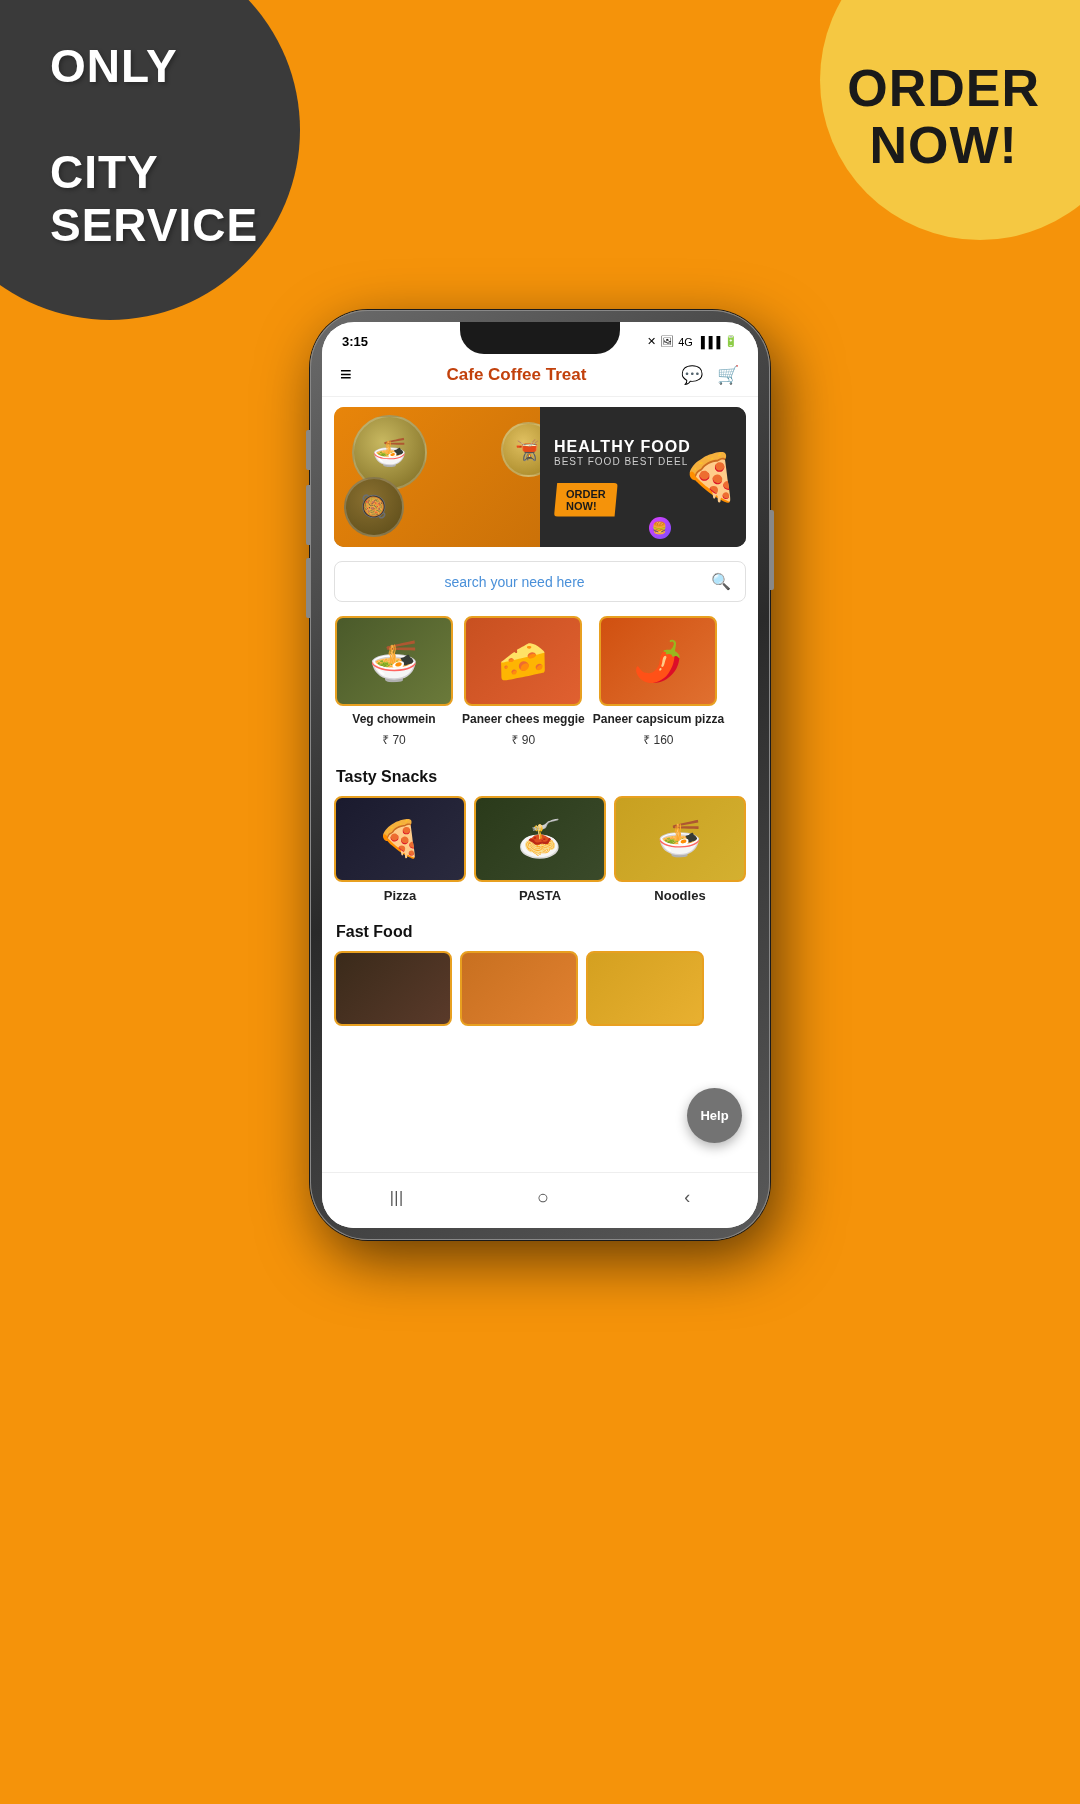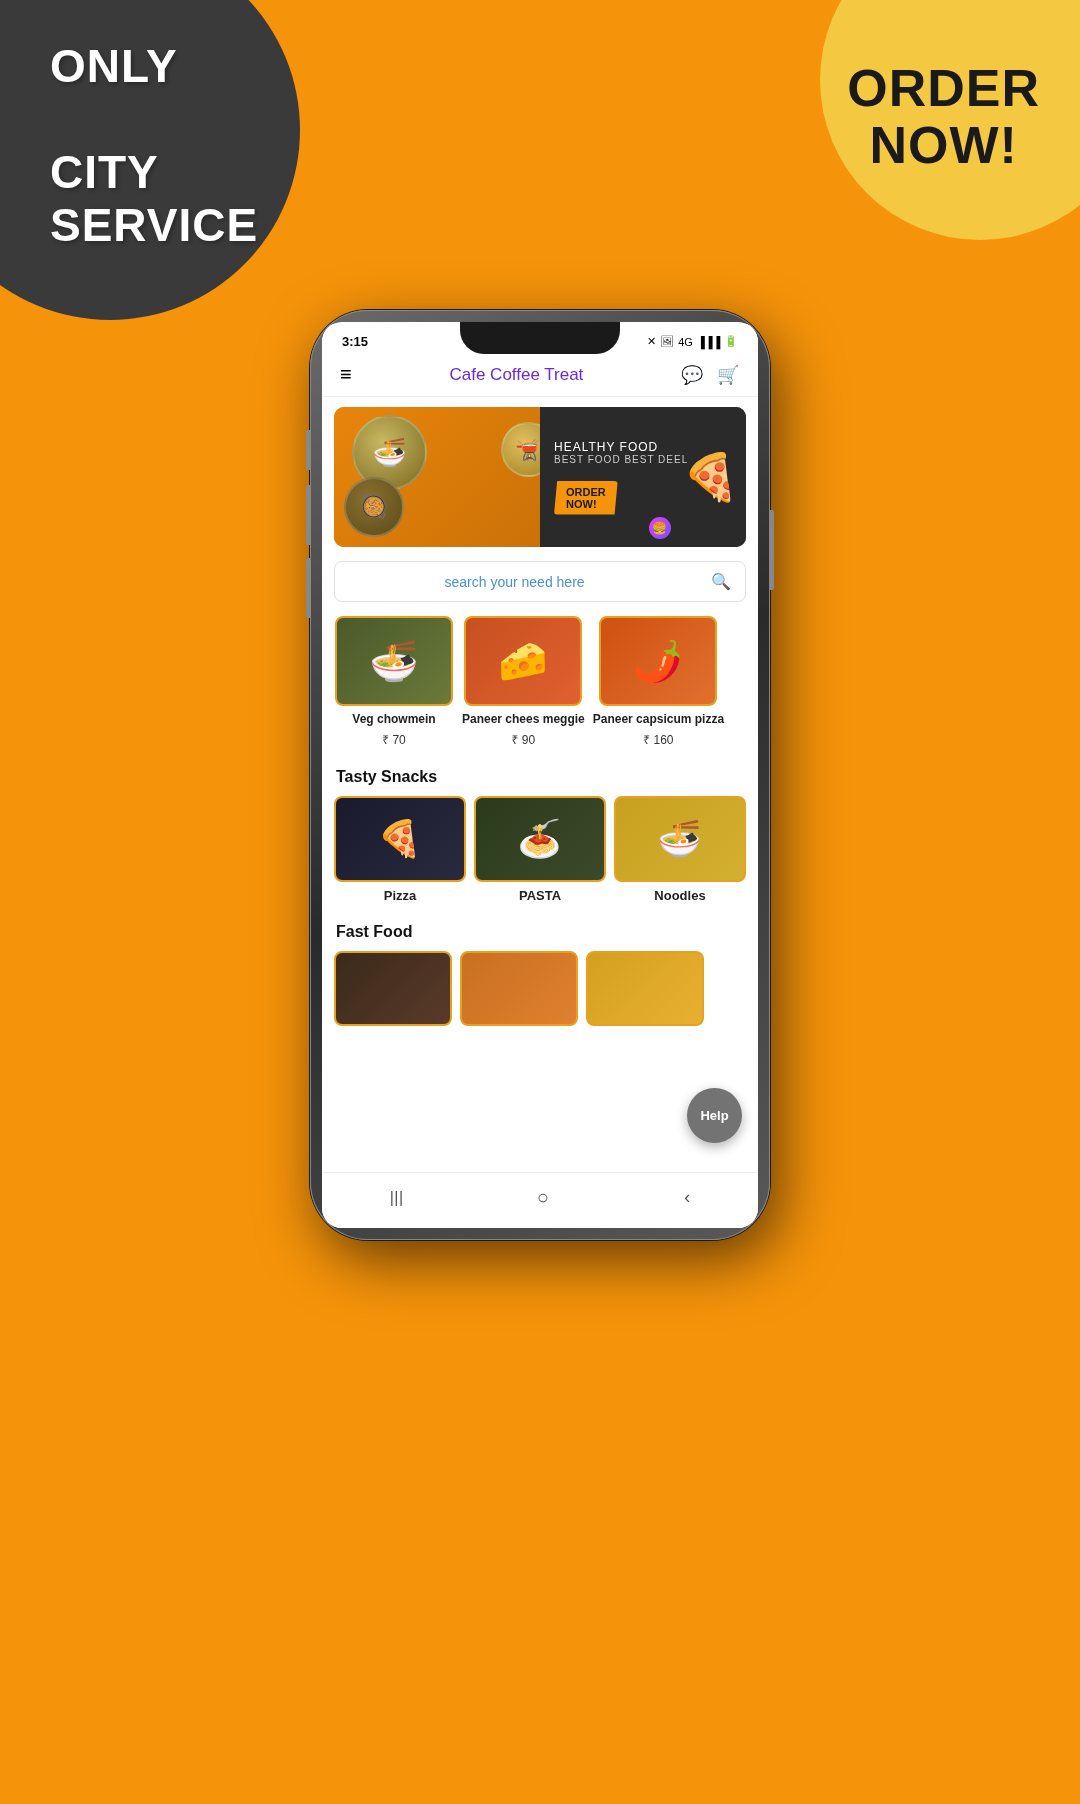--- a/index.html
+++ b/index.html
@@ -83,21 +83,21 @@
         0 0 0 1px #1a1a1a,
         10px 20px 60px rgba(0,0,0,0.6),
         inset 0 0 0 1px #888;
       position: relative;
     }
 
     .phone-inner {
       width: 100%;
       height: 100%;
       background: #ffffff;
-      border-radius: 20px;
+      border-radius: 32px;
       overflow: hidden;
       position: relative;
     }
 
     
     .notch {
       position: absolute;
       top: 0;
       left: 50%;
       transform: translateX(-50%);
@@ -140,22 +140,22 @@
       padding: 8px 18px 10px 18px;
       background: #fff;
       border-bottom: 1px solid #f0f0f0;
     }
     .header-menu-icon {
       font-size: 20px;
       cursor: pointer;
     }
     .header-title {
       font-size: 17px;
-      font-weight: 400;
-      color: #6d28d9;
+      font-weight: 700;
+      color: #c2410c;
     }
     .header-icons {
       display: flex;
       gap: 14px;
       font-size: 18px;
     }
 
     
     .screen-content {
       overflow-y: auto;
@@ -195,22 +195,22 @@
       flex-direction: column;
       align-items: flex-start;
       justify-content: center;
       padding: 10px 10px 10px 14px;
       position: absolute;
       right: 0;
       top: 0;
     }
     .banner-title {
       color: #fff;
-      font-size: 12px;
-      font-weight: 400;
+      font-size: 16px;
+      font-weight: 700;
       text-transform: uppercase;
       letter-spacing: 1px;
     }
     .banner-subtitle {
       color: #ccc;
       font-size: 10px;
       text-transform: uppercase;
       letter-spacing: 1px;
       margin-bottom: 16px;
     }

